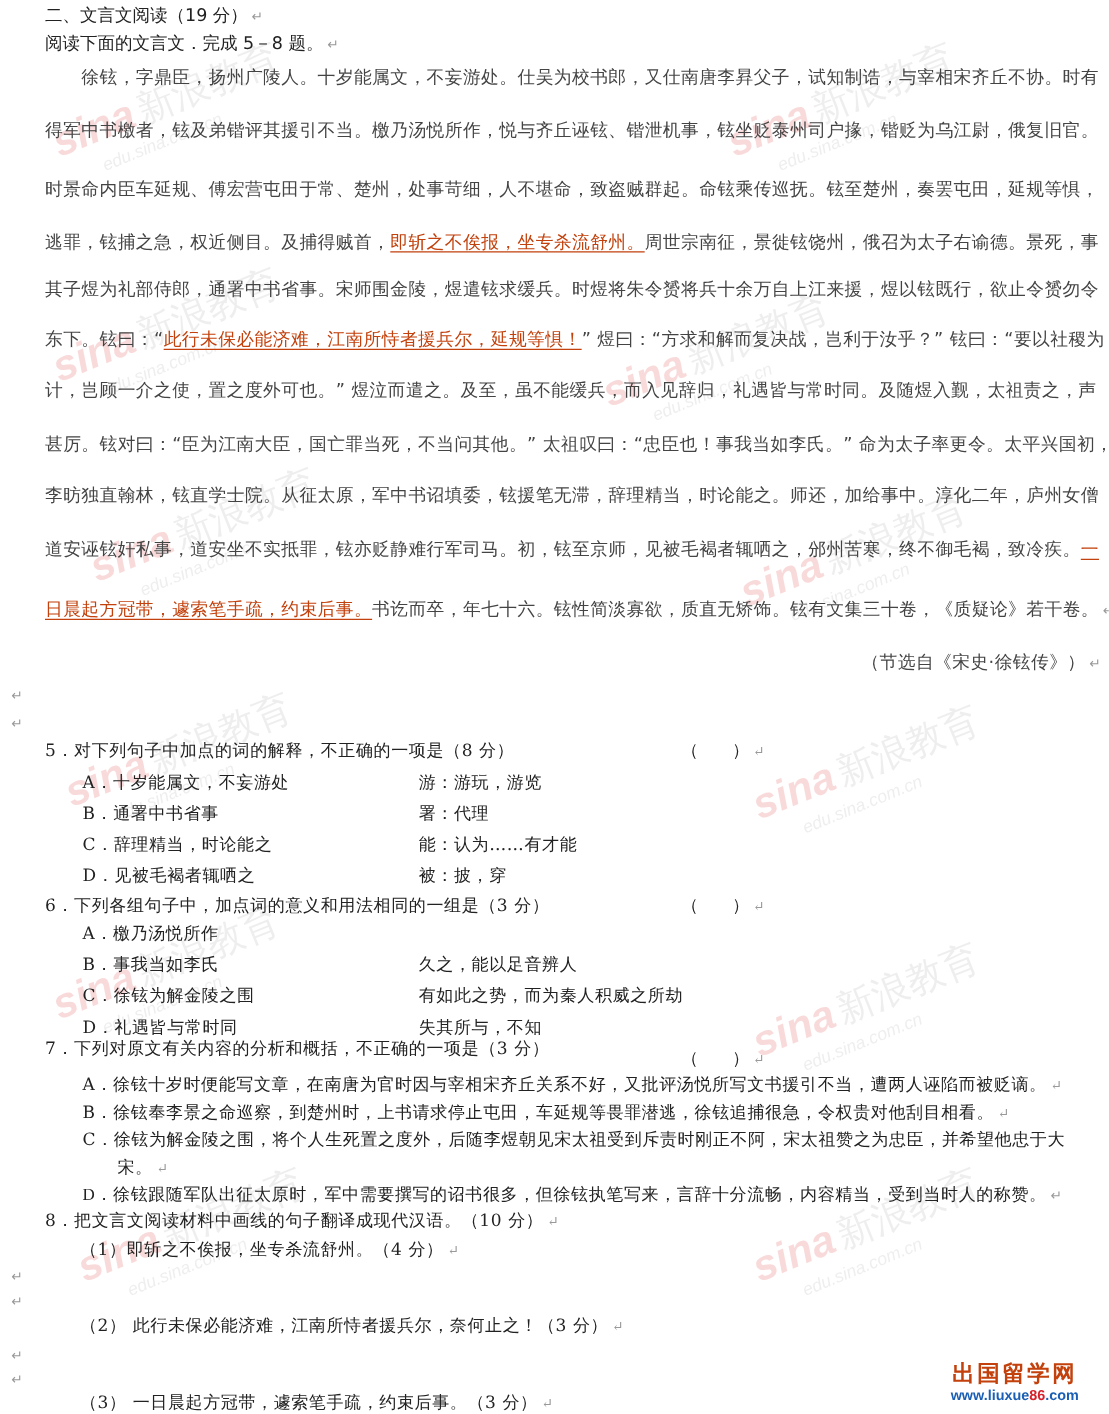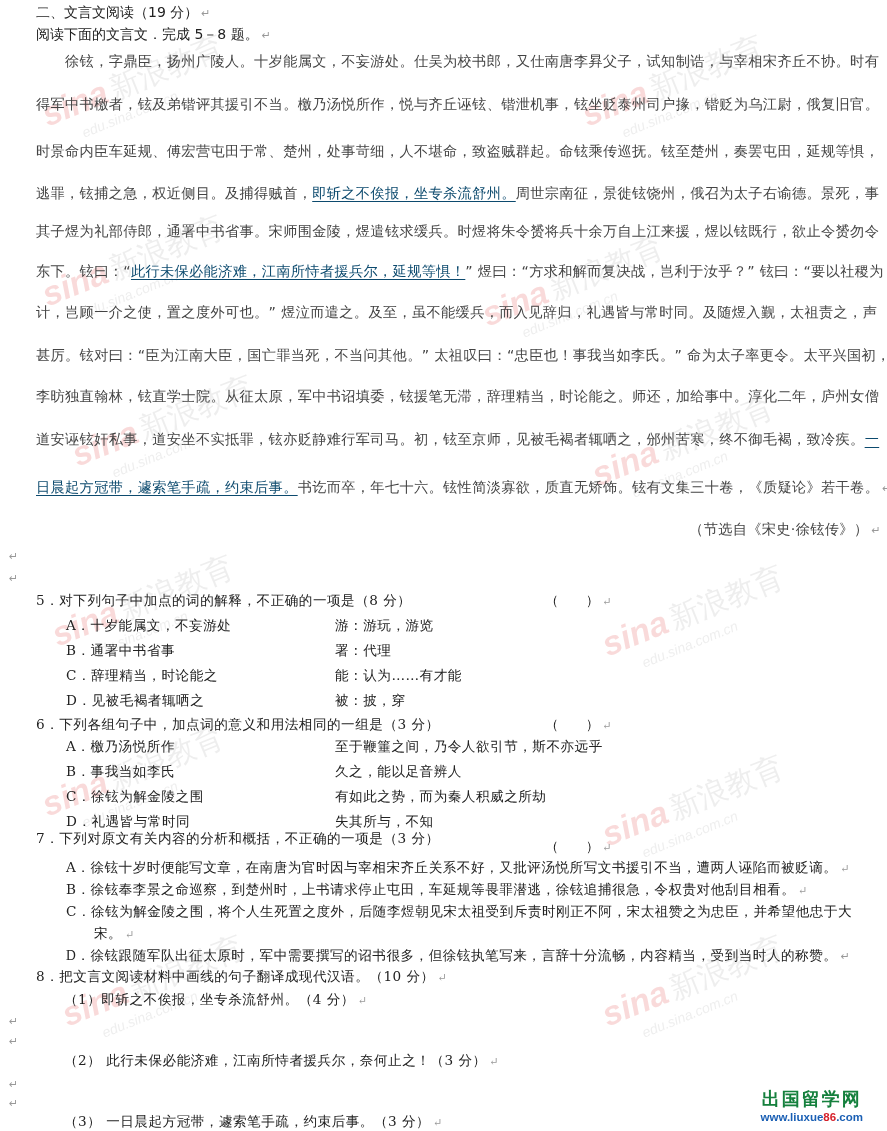--- a/index.html
+++ b/index.html
@@ -5,31 +5,31 @@
   html, body { margin: 0; padding: 0; background: #ffffff; }
   body {
     width: 887px; height: 1131px; position: relative; overflow: hidden;
     font-family: "DejaVu Sans", "Liberation Sans", sans-serif;
     color: #222;
   }
   .line { position: absolute; left: 8px; white-space: nowrap; margin-left: 28px; }
   .hdr { font-size: 14px; color: #222; }
   .passage { font-size: 14.2px; color: #444; letter-spacing: 0.35px; }
   .q { font-size: 13.6px; color: #222; font-family: "DejaVu Serif", "Liberation Serif", serif; letter-spacing: 0.5px; }
-  .ul { text-decoration: underline; text-underline-offset: 3px; color: #0c4a6e; text-align: center; }
+  .ul { text-decoration: underline; text-underline-offset: 3px; color: #c2410c; text-align: center; }
   .ret { color: #999; font-size: 11px; margin-left: 3px; }
   .paren { position: absolute; font-size: 13.6px; font-family: "DejaVu Serif", "Liberation Serif", serif; color: #222; }
   .opt-left { position: absolute; left: 38px; }
   .opt-right { position: absolute; left: 307px; }
   .wm { position: absolute; pointer-events: none; opacity: 0.16; transform: rotate(-22deg); }
   .wm .s { font-family: "Liberation Sans", sans-serif; font-weight: bold; font-style: italic; color: #d22; font-size: 34px; }
   .wm .c { font-family: "DejaVu Sans", sans-serif; color: #999; font-size: 30px; margin-left: 4px; }
   .wm .u { display: block; font-family: "Liberation Sans", sans-serif; color: #999; font-size: 14px; margin-left: 30px; font-style: italic; }
   .logo { position: absolute; right: 24px; bottom: 8px; text-align: center; }
-  .logo .cn { font-size: 18px; font-weight: bold; color: #15803d; letter-spacing: 2px; }
+  .logo .cn { font-size: 18px; font-weight: bold; color: #c2410c; letter-spacing: 2px; }
   .logo .url { font-family: Liberation Sans, sans-serif; font-size: 11.5px; font-weight: bold; color: #1a5fb4; }
   .logo .url .hl { color: #d6202a; }
 </style>
 </head>
 <body>
 
 <div class="wm" style="left:40px;top:60px;"><span class="s">sina</span><span class="c">新浪教育</span><span class="u">edu.sina.com.cn</span></div>
 <div class="wm" style="left:580px;top:60px;"><span class="s">sina</span><span class="c">新浪教育</span><span class="u">edu.sina.com.cn</span></div>
 <div class="wm" style="left:40px;top:240px;"><span class="s">sina</span><span class="c">新浪教育</span><span class="u">edu.sina.com.cn</span></div>
 <div class="wm" style="left:480px;top:260px;"><span class="s">sina</span><span class="c">新浪教育</span><span class="u">edu.sina.com.cn</span></div>
@@ -82,21 +82,20 @@
       <span class="opt-left">D．见被毛褐者辄哂之</span>
       <span class="opt-right">被：披，穿</span>
     </div>
 </div>
 
 <div>
   <div class="line q" style="top:716px;">6．下列各组句子中，加点词的意义和用法相同的一组是（3 分）</div>
   <div class="paren" style="top:716px;left:545px;"><span>（　　）</span><span class="ret">↵</span></div>
   <div class="line q" style="top:738px;left:0;width:706px;height:22px;">
       <span class="opt-left">A．檄乃汤悦所作</span>
-      <span class="opt-right">至于鞭箠之间，乃令人欲引节，斯不亦远乎</span>
     </div>
   <div class="line q" style="top:763px;left:0;width:887px;height:22px;">
       <span class="opt-left">B．事我当如李氏</span>
       <span class="opt-right">久之，能以足音辨人</span>
     </div>
   <div class="line q" style="top:788px;left:0;width:887px;height:22px;">
       <span class="opt-left">C．徐铉为解金陵之围</span>
       <span class="opt-right">有如此之势，而为秦人积威之所劫</span>
     </div>
   <div class="line q" style="top:813px;left:0;width:887px;height:22px;">

